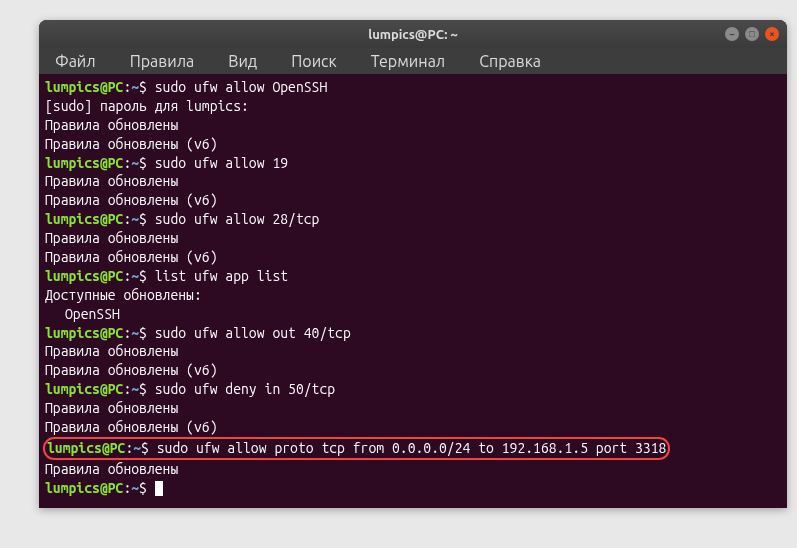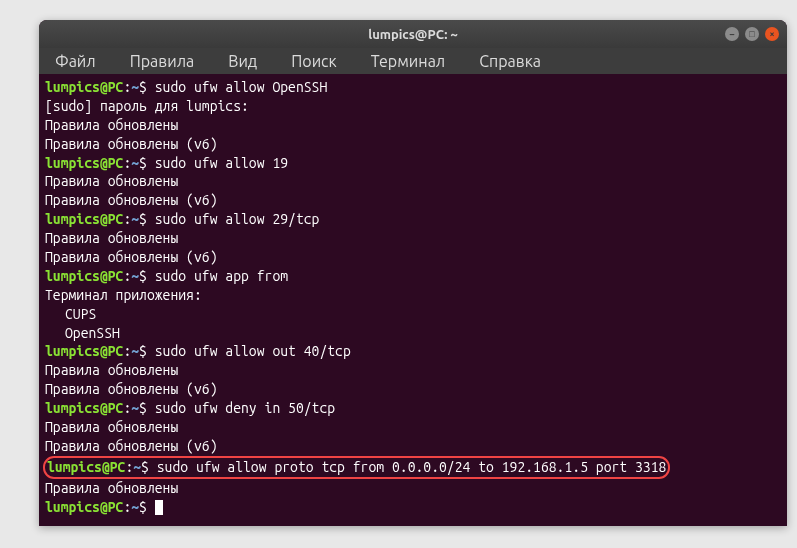--- a/index.html
+++ b/index.html
@@ -130,30 +130,29 @@
     <div class="line output">Правила обновлены</div>
     <div class="line output">Правила обновлены (v6)</div>
 
     <div class="line">
       <span class="prompt-user">lumpics@PC</span><span class="prompt-colon">:</span><span class="prompt-path">~</span><span class="prompt-dollar">$</span> <span class="command">sudo ufw allow 19</span>
     </div>
     <div class="line output">Правила обновлены</div>
     <div class="line output">Правила обновлены (v6)</div>
 
     <div class="line">
-      <span class="prompt-user">lumpics@PC</span><span class="prompt-colon">:</span><span class="prompt-path">~</span><span class="prompt-dollar">$</span> <span class="command">sudo ufw allow 29/tcp</span>
+      <span class="prompt-user">lumpics@PC</span><span class="prompt-colon">:</span><span class="prompt-path">~</span><span class="prompt-dollar">$</span> <span class="command">sudo ufw allow 28/tcp</span>
     </div>
     <div class="line output">Правила обновлены</div>
     <div class="line output">Правила обновлены (v6)</div>
 
     <div class="line">
-      <span class="prompt-user">lumpics@PC</span><span class="prompt-colon">:</span><span class="prompt-path">~</span><span class="prompt-dollar">$</span> <span class="command">sudo ufw app from</span>
+      <span class="prompt-user">lumpics@PC</span><span class="prompt-colon">:</span><span class="prompt-path">~</span><span class="prompt-dollar">$</span> <span class="command">list ufw app list</span>
     </div>
-    <div class="line output">Терминал приложения:</div>
-    <div class="line output indent">CUPS</div>
+    <div class="line output">Доступные обновлены:</div>
     <div class="line output indent">OpenSSH</div>
 
     <div class="line">
       <span class="prompt-user">lumpics@PC</span><span class="prompt-colon">:</span><span class="prompt-path">~</span><span class="prompt-dollar">$</span> <span class="command">sudo ufw allow out 40/tcp</span>
     </div>
     <div class="line output">Правила обновлены</div>
     <div class="line output">Правила обновлены (v6)</div>
 
     <div class="line">
       <span class="prompt-user">lumpics@PC</span><span class="prompt-colon">:</span><span class="prompt-path">~</span><span class="prompt-dollar">$</span> <span class="command">sudo ufw deny in 50/tcp</span>

